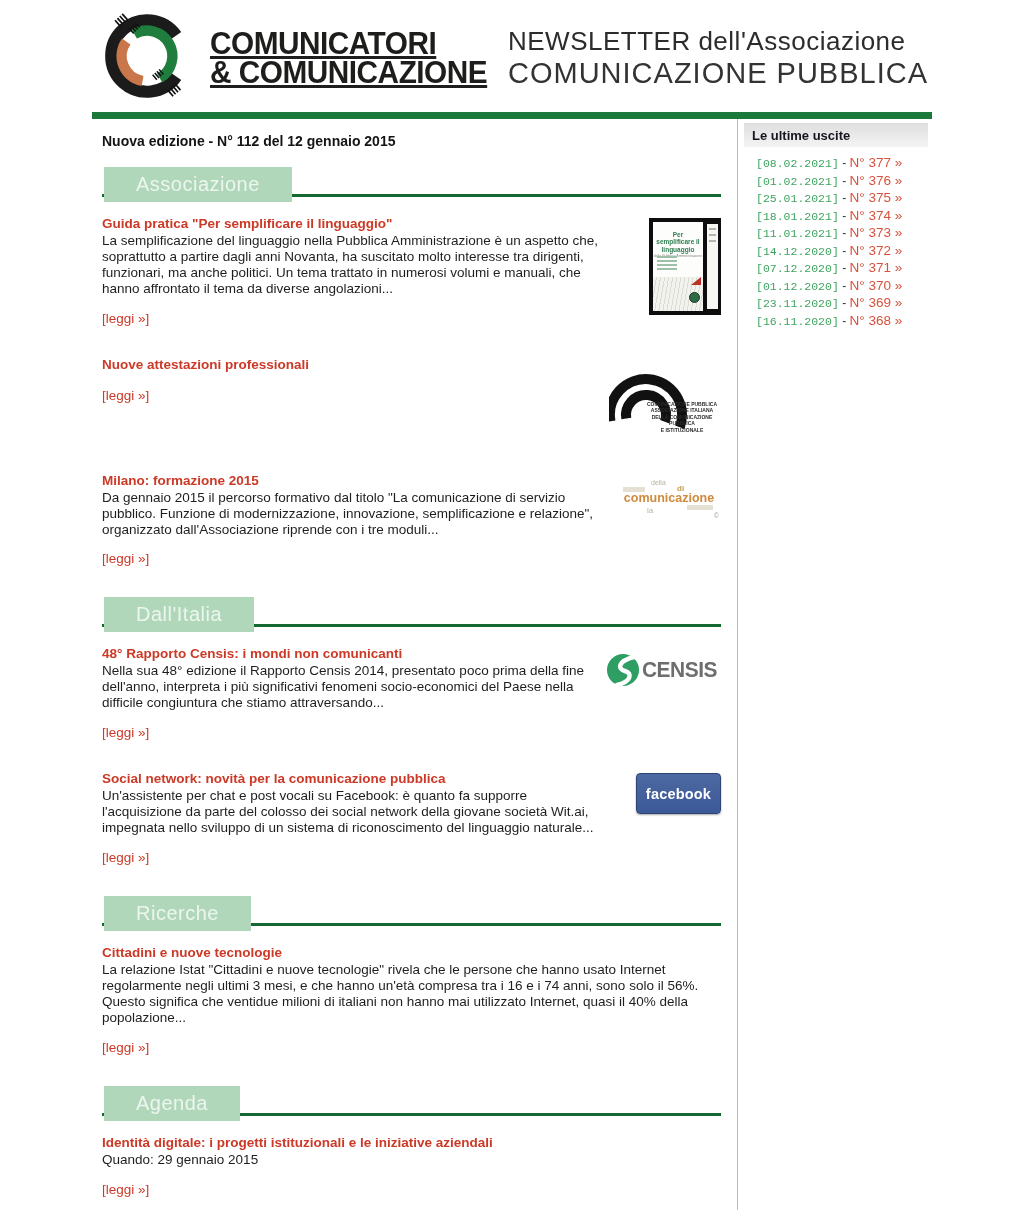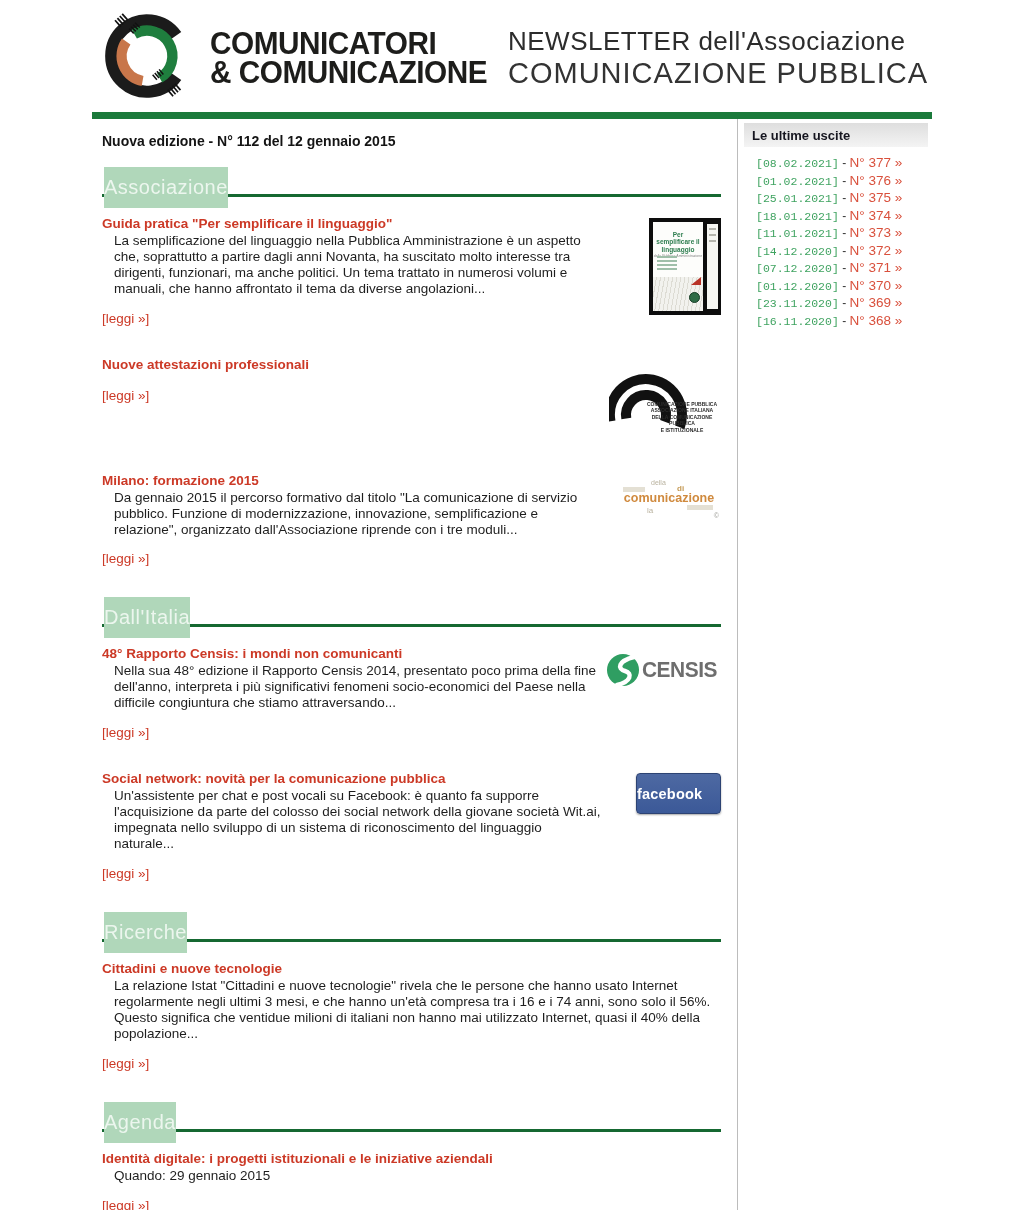--- a/index.html
+++ b/index.html
@@ -6,49 +6,49 @@
   html, body { background: #ffffff; }
   body {
     width: 1024px; height: 1210px; margin: 0 auto;
     font-family: "Liberation Sans", sans-serif;
     color: #1e1e1e;
   }
   .page { width: 840px; margin: 0 auto; }
 
   
   .header { display: flex; align-items: center; padding: 12px 0 8px 8px; height: 112px; }
-  .logo-block { display: flex; align-items: center; gap: 16px; }
+  .logo-block { display: flex; align-items: center; gap: 16px; text-decoration: underline; }
   .logo-mark { flex: 0 0 auto; }
   .logo-wordmark { font-weight: 800; color: #1d1d1b; font-size: 31px; line-height: 0.94; letter-spacing: -0.5px; transform: scaleX(0.96); transform-origin: left center; }
   .masthead { margin-left: auto; text-align: left; color: #2c2c2c; padding-right: 4px; }
   .masthead .m1 { font-weight: 300; font-size: 26px; letter-spacing: 0.5px; }
   .masthead .m2 { font-weight: 300; font-size: 29px; letter-spacing: 1px; color: #333; }
 
   .topbar { height: 7px; background: #1B7A3B; }
 
   
   .content { display: flex; min-height: 1040px; }
   .main-col { width: 645px; padding: 6px 16px 0 10px; }
   .sidebar { width: 195px; border-left: 1px solid #bcbcbc; padding: 2px 4px 0 6px; }
 
   .edition-title { font-size: 14px; font-weight: bold; color: #141414; margin: 8px 0 4px; }
 
   .section-head { position: relative; height: 35px; margin: 18px 0 10px; }
   .section-head .line { position: absolute; left: 0; right: 0; bottom: 5px; height: 3px; background: #156831; }
   .section-head .label {
-    position: absolute; left: 2px; top: 0; height: 41px; z-index: 1;
+    position: absolute; left: 2px; top: 0; height: 35px; z-index: 1;
     background: #B0D7BA; color: #ecf6ee; font-size: 20px;
-    display: flex; align-items: center; padding: 0 0; letter-spacing: 0.5px;
+    display: flex; align-items: center; padding: 0 32px; letter-spacing: 0.5px;
   }
 
   .article { display: flex; margin: 14px 0 30px; }
   .article-main { flex: 1; min-width: 0; }
   .article-media { width: 118px; display: flex; justify-content: flex-end; align-items: flex-start; padding-top: 2px; }
   .article-title { font-size: 13.5px; font-weight: bold; color: #CC3926; margin-bottom: 2px; cursor: pointer; }
-  .article-body { font-size: 13.5px; line-height: 1.18; color: #1e1e1e; margin-left: 12px; }
+  .article-body { font-size: 13.5px; line-height: 1.18; color: #1e1e1e; }
   .leggi { display: inline-block; margin-top: 14px; color: #CC3926; font-size: 13.5px; font-weight: normal; cursor: pointer; text-decoration: none; }
 
   
   
   .book { position: relative; width: 72px; height: 97px; background: #0d0d0d; cursor: pointer; }
   .book-cover { position: absolute; left: 4px; top: 4px; width: 50px; height: 89px; background: #fdfdfb; overflow: hidden; }
   .book-title { margin: 9px 3px 1px; font-size: 6.5px; font-weight: bold; color: #2e7d4f; text-align: center; line-height: 1.15; }
   .book-sub { font-size: 3.5px; color: #888; text-align: center; }
   .book-lines { position: absolute; left: 4px; top: 34px; width: 20px; }
   .book-lines div { height: 2px; background: #9fbfa9; margin-bottom: 2px; }
@@ -76,21 +76,21 @@
   .wc-bg2 { right: 8px; top: 30px; width: 26px; height: 5px; }
 
   
   .censis { display: flex; align-items: center; cursor: pointer; }
   .censis-text { font-size: 22px; font-weight: bold; color: #6E6E6E; letter-spacing: -0.5px; transform: scaleX(0.95); transform-origin: left center; margin-left: -2px; }
 
   
   .fb {
     width: 85px; height: 41px; border-radius: 4px; cursor: pointer;
     background: linear-gradient(#4e69a2, #3b5998); border: 1px solid #2d4373;
-    display: flex; align-items: center; 
+    display: flex; align-items: center; justify-content: center;
     color: #ffffff; font-size: 14.5px; font-weight: bold; letter-spacing: 0.2px;
     box-shadow: 0 1px 2px rgba(0,0,0,0.35);
   }
 
   
   .sidebar-head {
     height: 24px; background: linear-gradient(#dedede, #f4f4f4);
     display: flex; align-items: center; padding-left: 8px;
     font-size: 13px; font-weight: bold; color: #15151f; margin: 2px 0 8px;
   }

